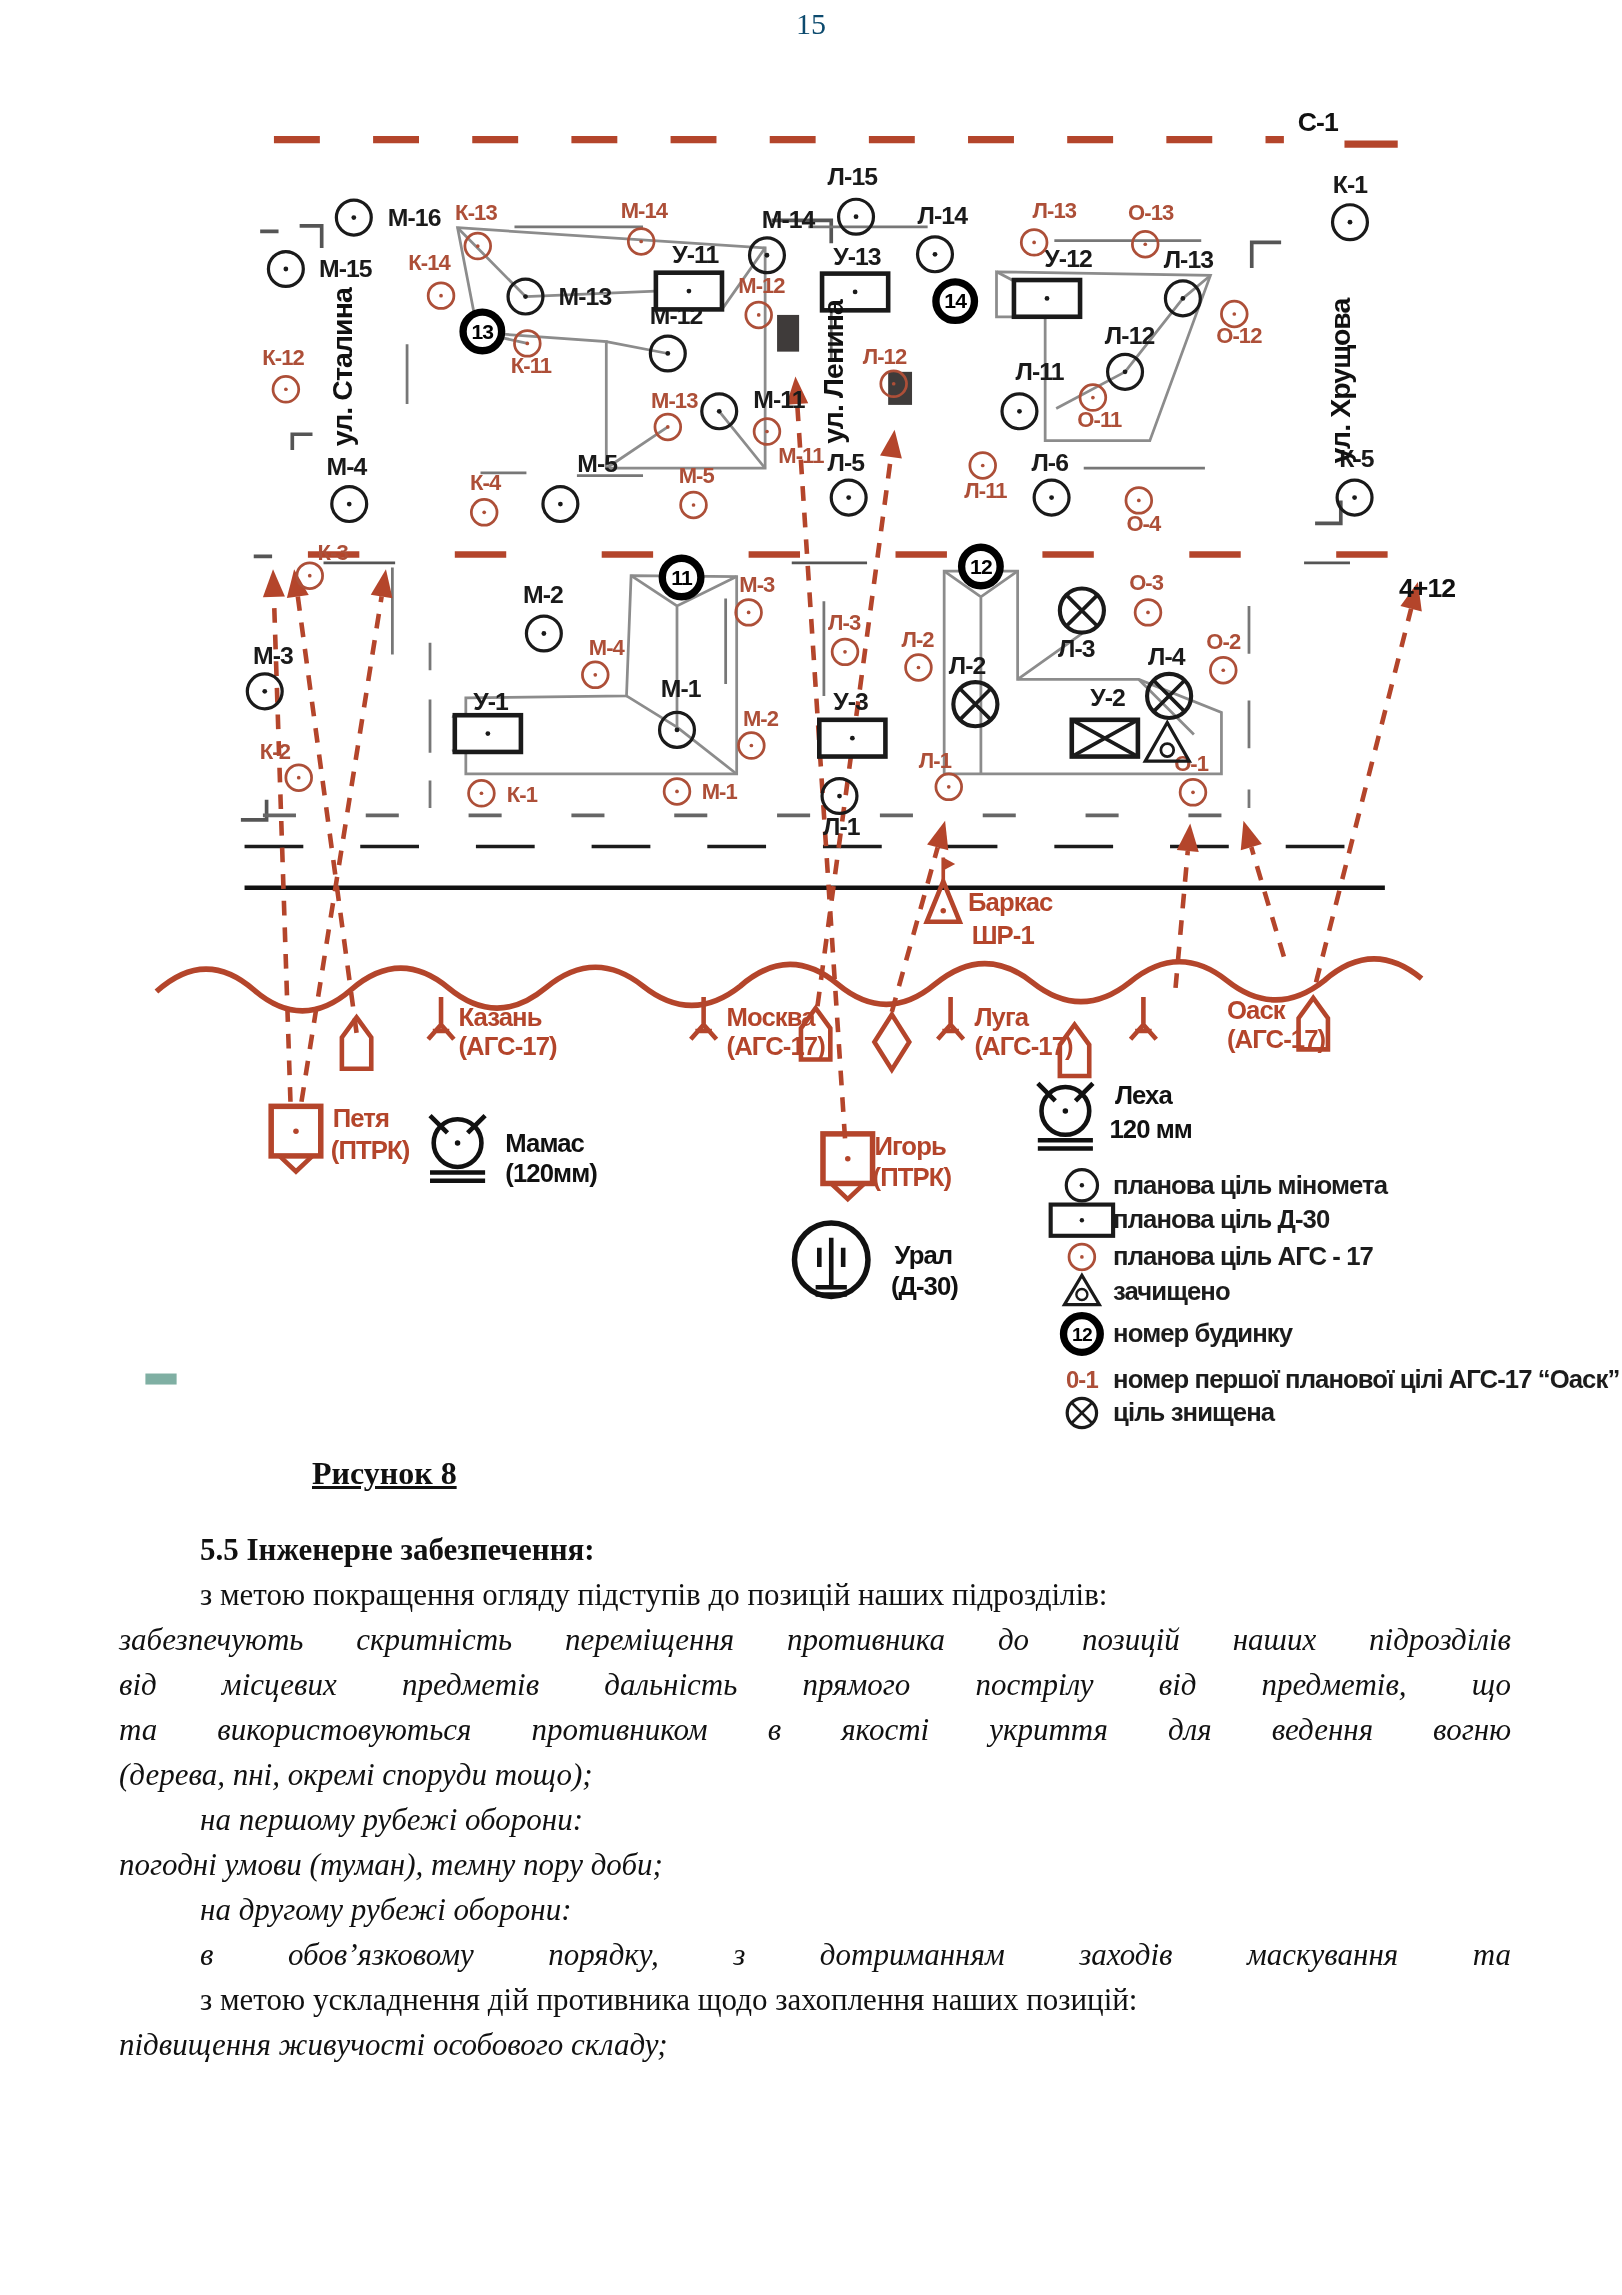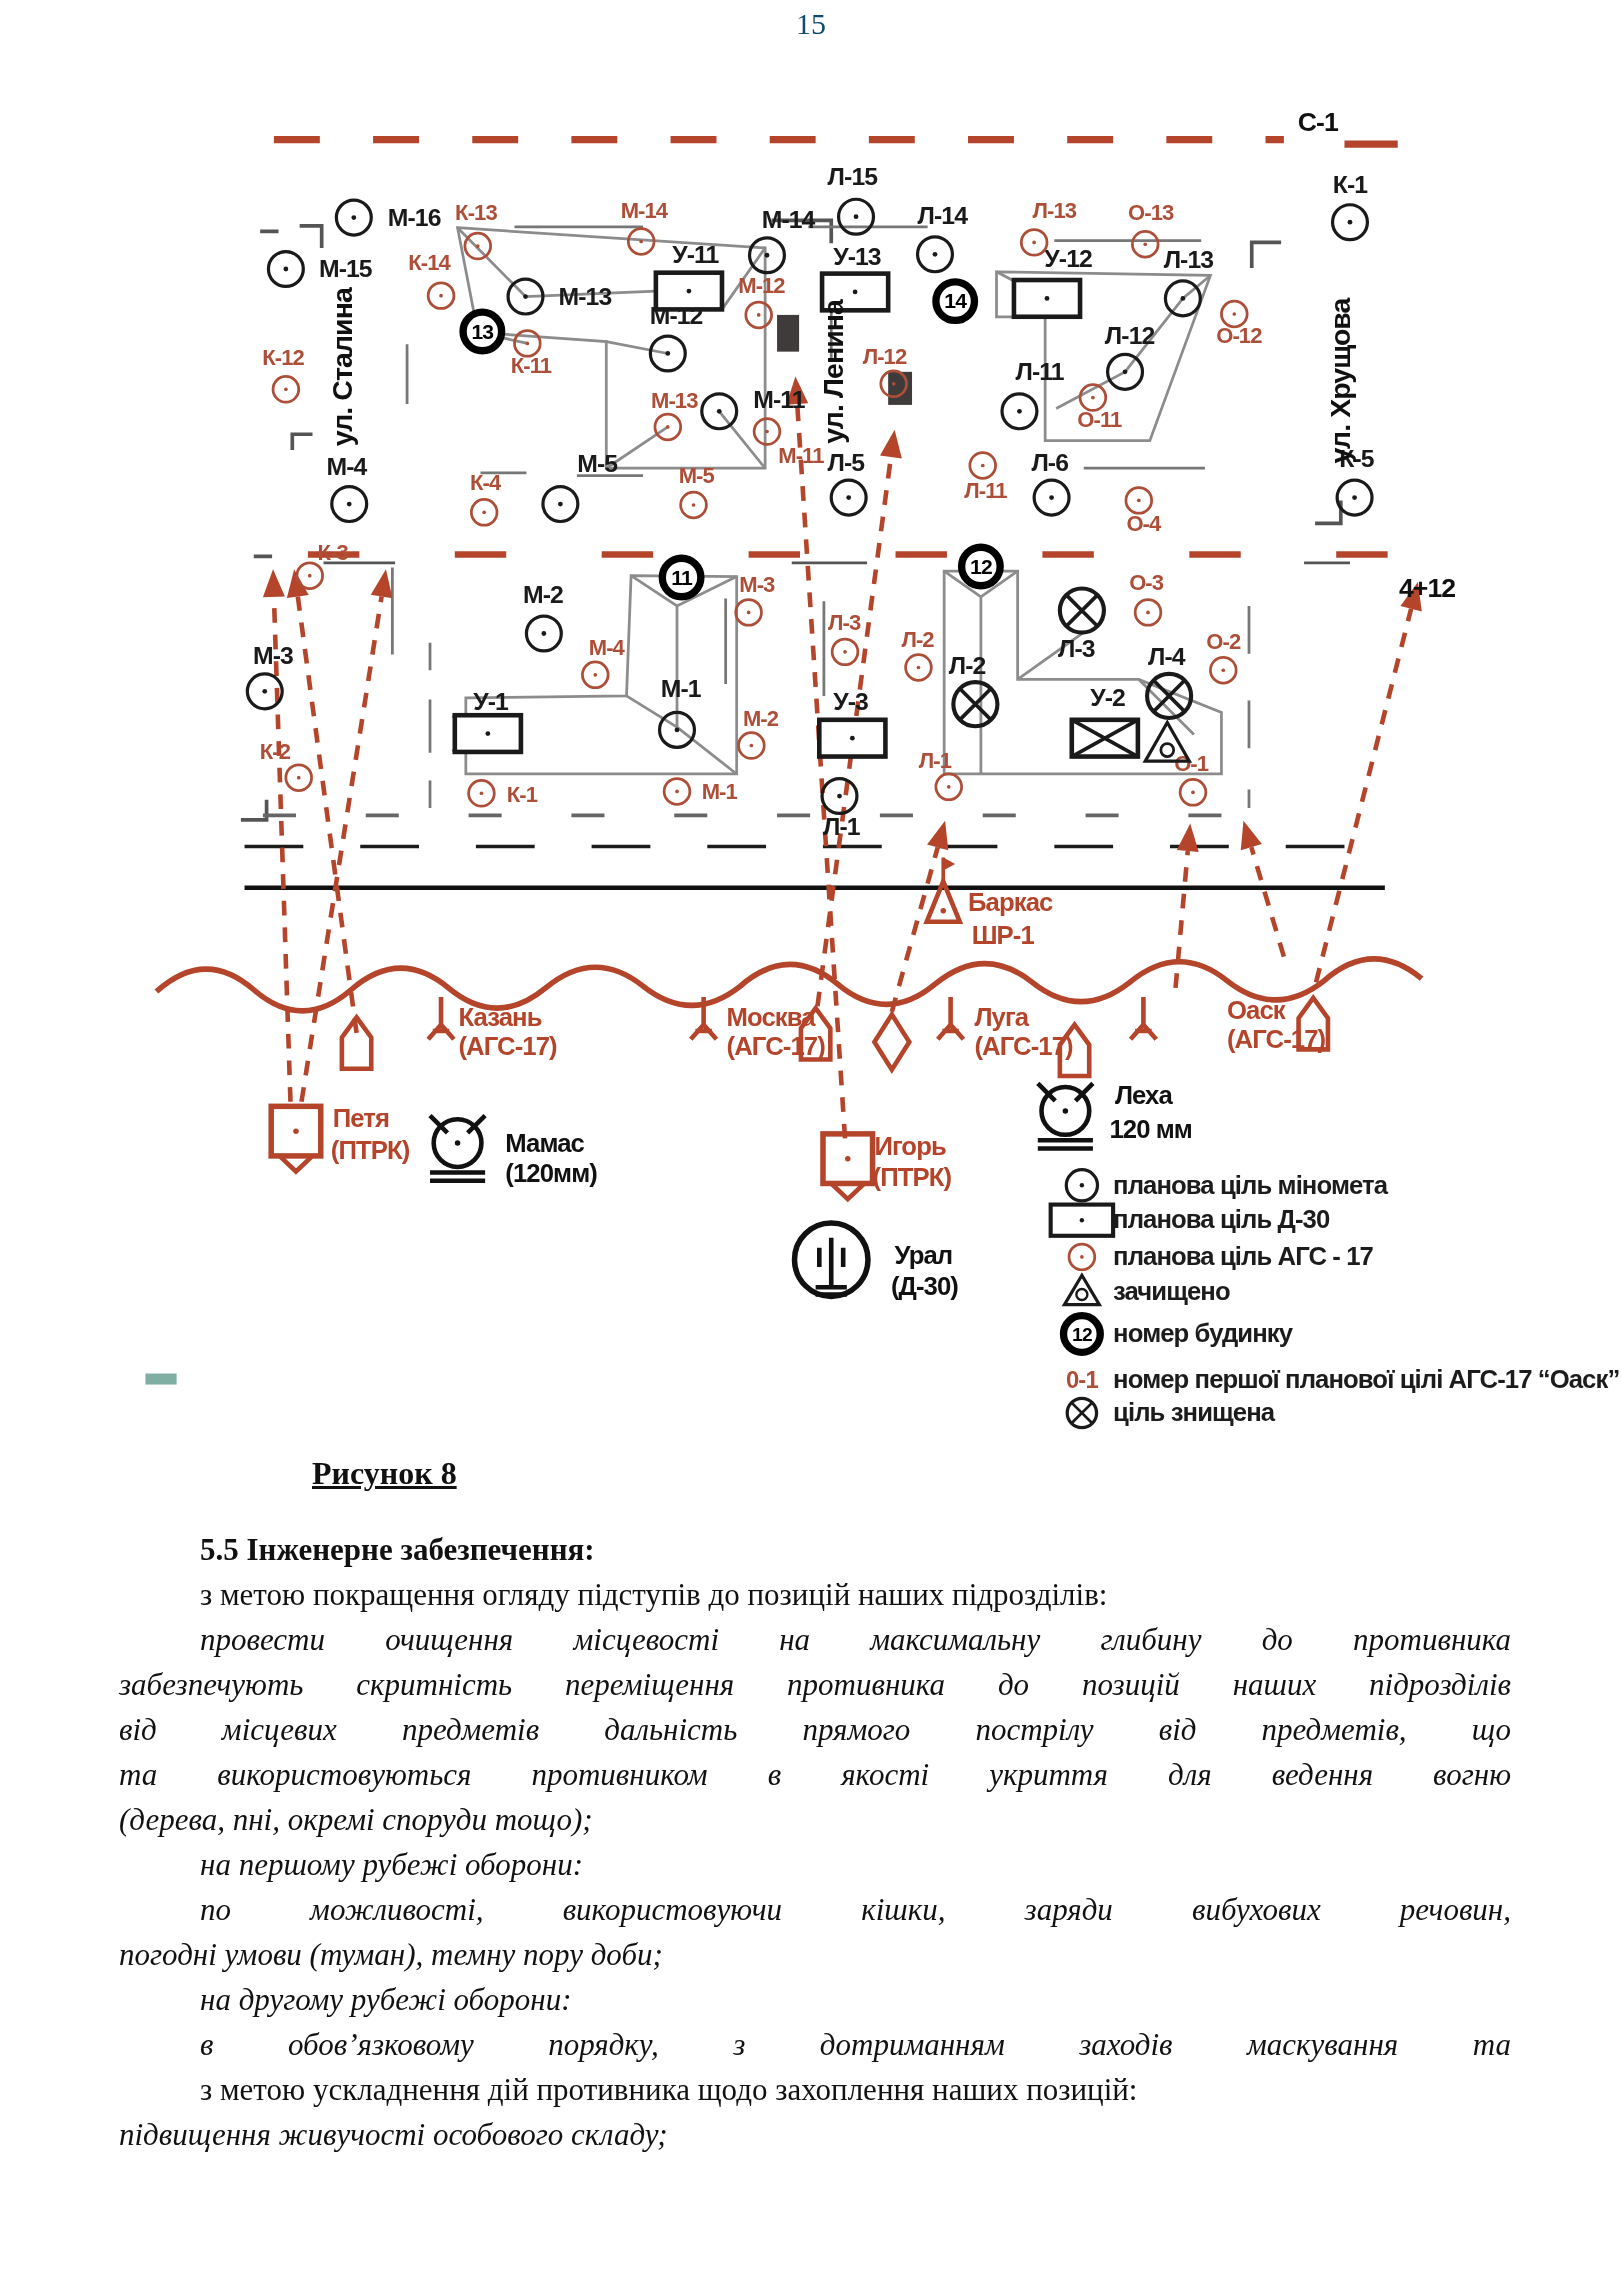--- a/index.html
+++ b/index.html
@@ -352,27 +352,25 @@
         <path d="M1167,1528 L1189,1550 M1189,1528 L1167,1550" stroke="#1a1a1a" stroke-width="3" fill="none"></path>
         <text x="1212" y="1548" font-size="28" fill="#1c1c1c" font-family="&quot;Liberation Sans&quot;,sans-serif" font-weight="bold" letter-spacing="-1" text-anchor="start">ціль знищена</text>
       </g>
   </svg>
 
   <div class="caption">Рисунок 8</div>
 
   <div id="body-text">
       <div class="bline b ind wrap">5.5 Інженерне забезпечення:</div>
       <div class="bline ind wrap">з метою покращення огляду підступів до позицій наших підрозділів:</div>
-      <div class="bline i ind j">провести очищення місцевості на максимальну глибину до противника</div>
       <div class="bline i j">забезпечують скритність переміщення противника до позицій наших підрозділів</div>
       <div class="bline i j">від місцевих предметів дальність прямого пострілу від предметів, що</div>
       <div class="bline i j">та використовуються противником в якості укриття для ведення вогню</div>
       <div class="bline i wrap">(дерева, пні, окремі споруди тощо);</div>
       <div class="bline i ind wrap">на першому рубежі оборони:</div>
-      <div class="bline i ind j">по можливості, використовуючи кішки, заряди вибухових речовин,</div>
       <div class="bline i wrap">погодні умови (туман), темну пору доби;</div>
       <div class="bline i ind wrap">на другому рубежі оборони:</div>
       <div class="bline i ind j">в обов’язковому порядку, з дотриманням заходів маскування та</div>
       <div class="bline ind wrap">з метою ускладнення дій противника щодо захоплення наших позицій:</div>
       <div class="bline i wrap">підвищення живучості особового складу;</div>
     </div>
 
 </div>
 
 

